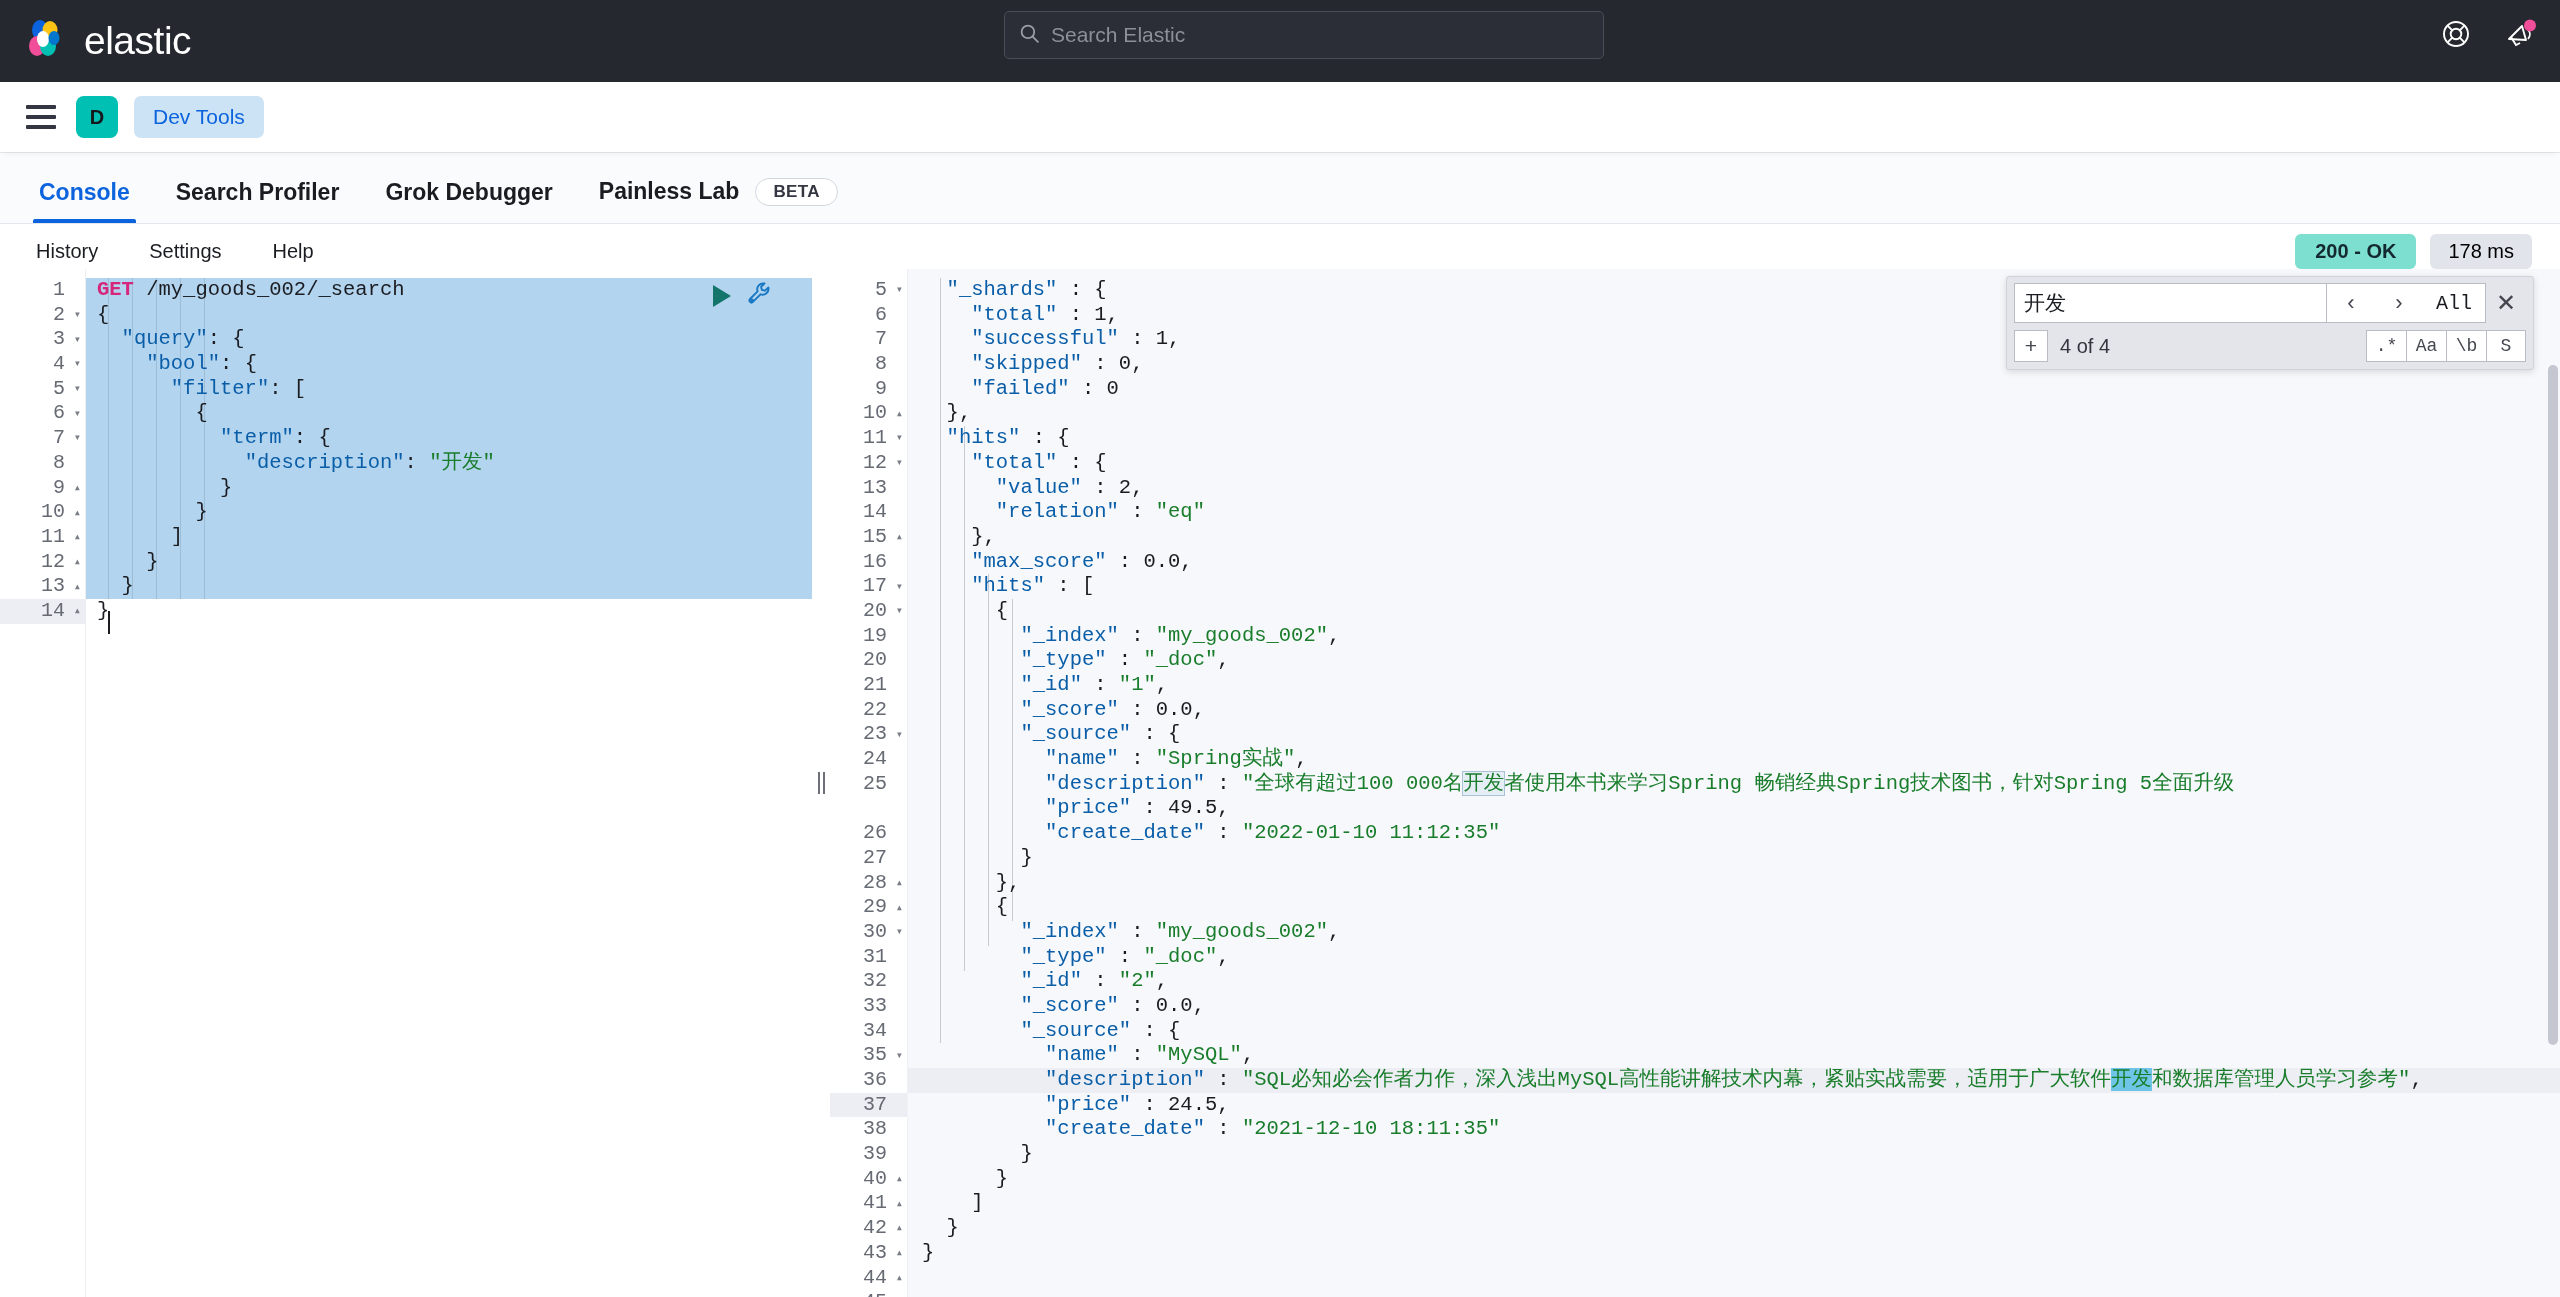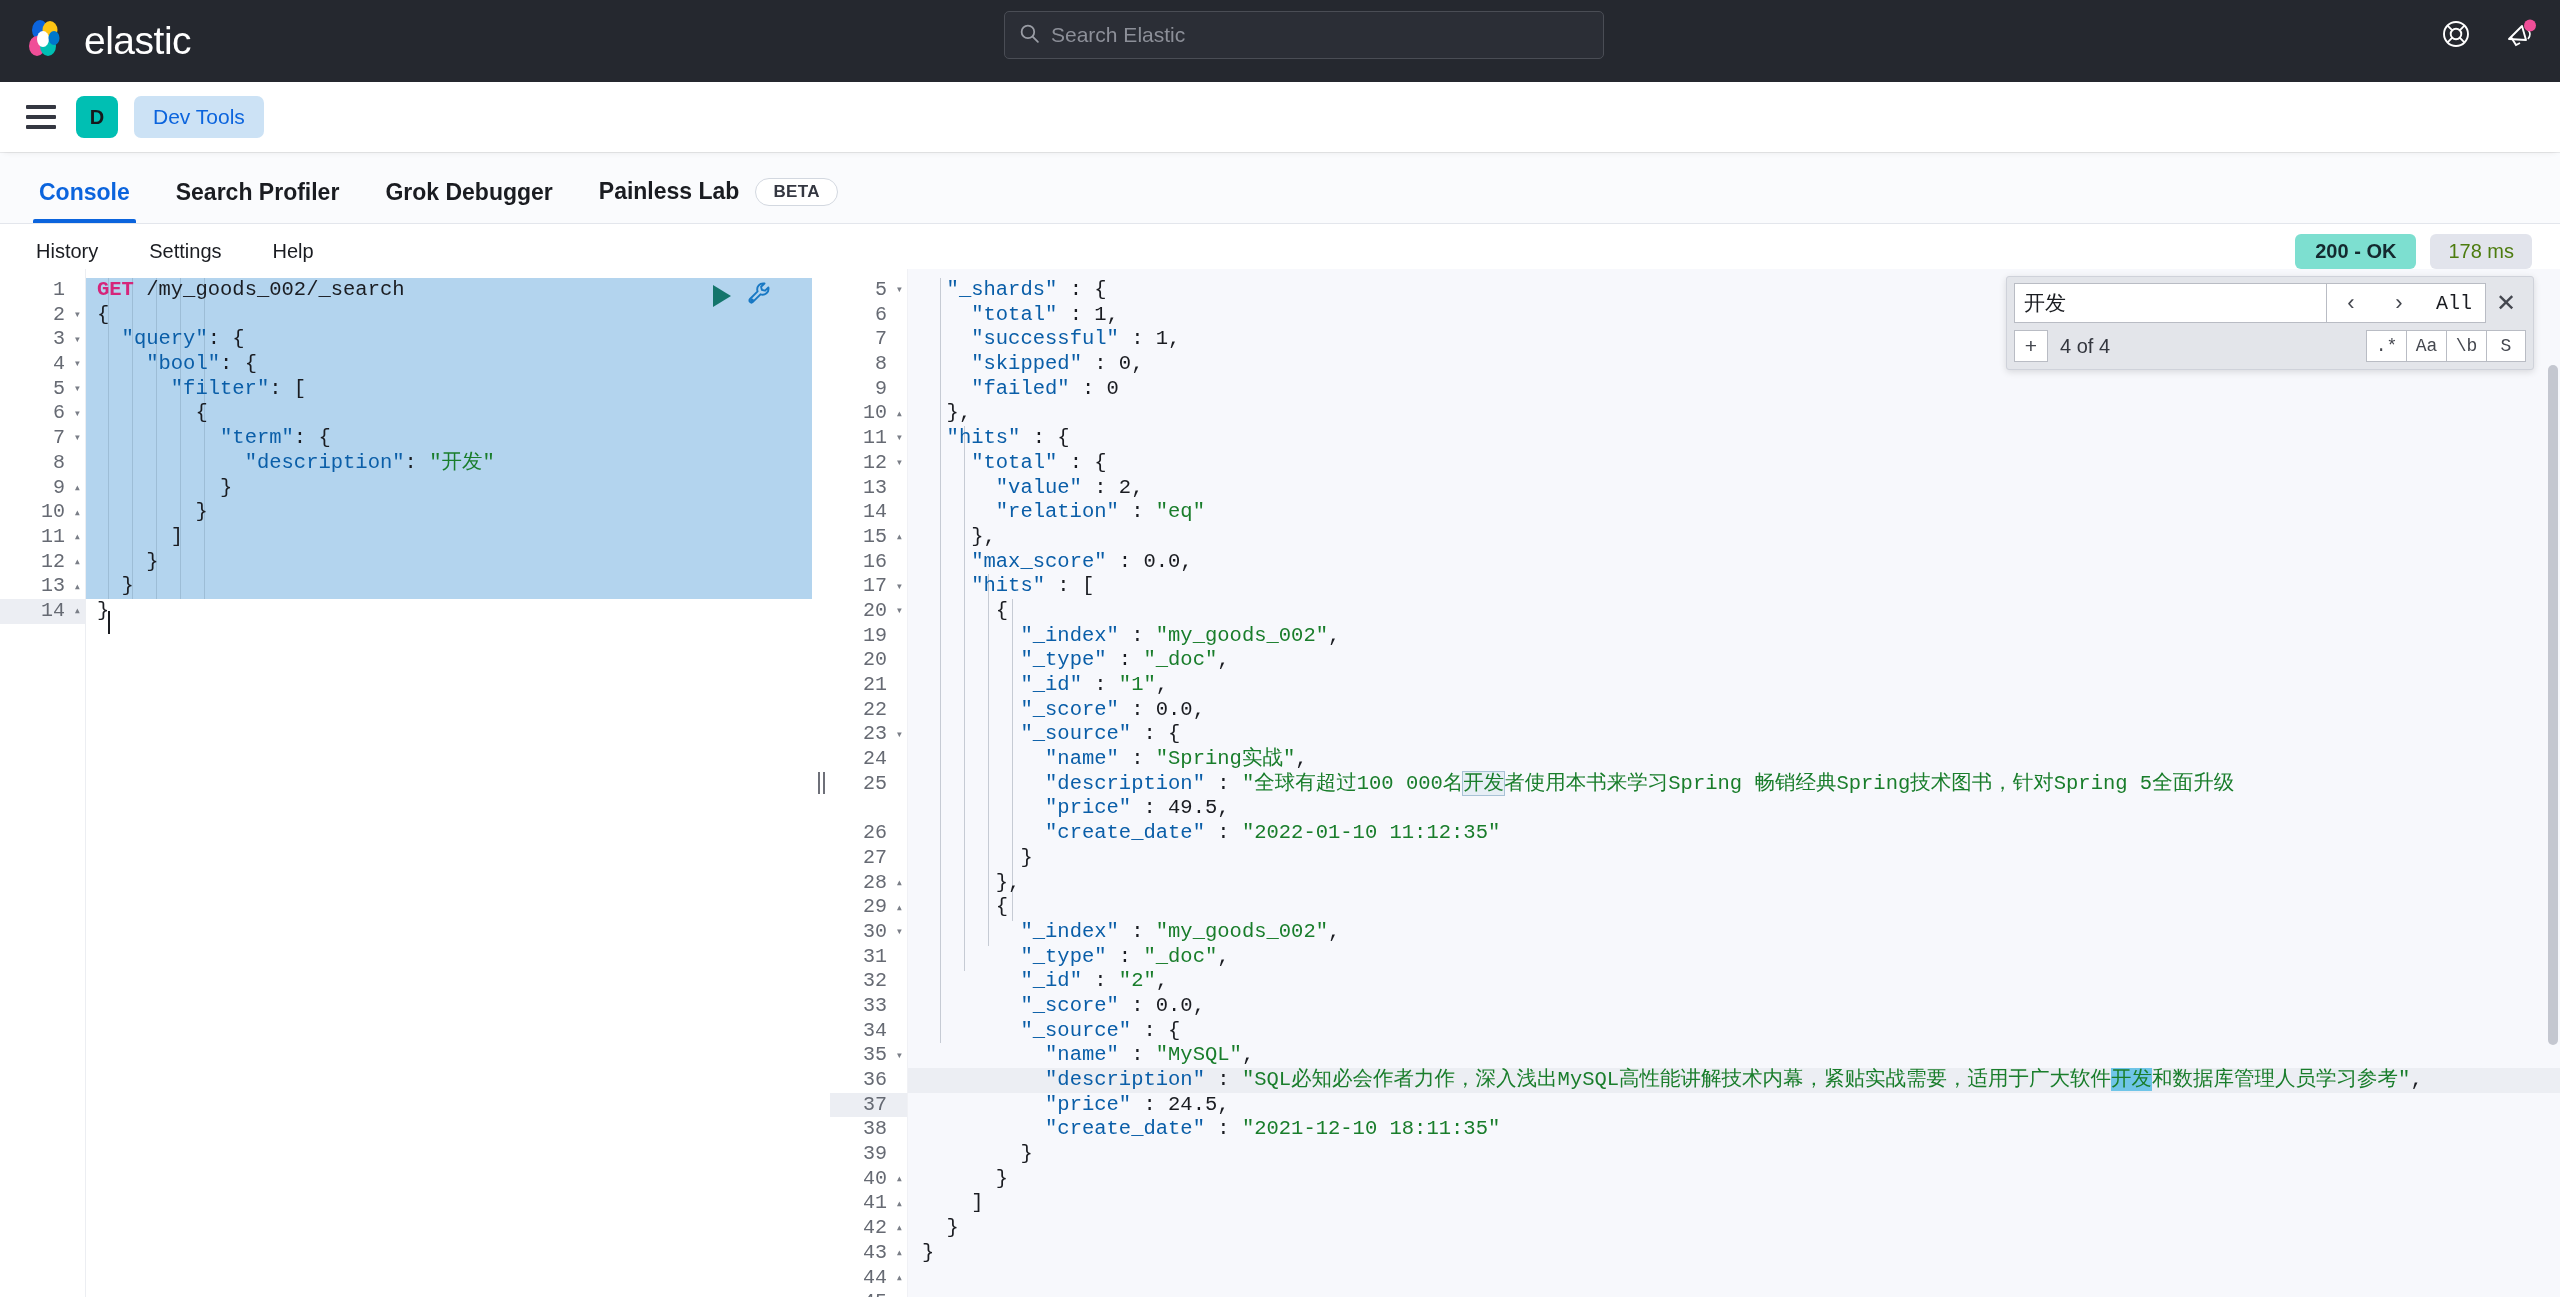--- a/index.html
+++ b/index.html
@@ -85,21 +85,21 @@
   }
   .cmenu-item {
     font-size: 20px; color: #1a1c21; padding: 0 18px; cursor: pointer;
   }
   .status-wrap { position: absolute; right: 28px; display: flex; align-items: center; gap: 14px; }
   .status-ok {
     background: #7ddfd0; color: #14292f; font-size: 20px; font-weight: 700;
     border-radius: 6px; padding: 6px 20px;
   }
   .status-ms {
-    background: #e2e4ec; color: #4d7c0f; font-size: 20px;
+    background: #e2e4ec; color: #000000; font-size: 20px;
     border-radius: 6px; padding: 6px 18px;
   }
 
   
   .split {
     position: absolute; left: 0; top: 269px; right: 0; bottom: 0;
     display: flex; background: #fff;
   }
 
   

